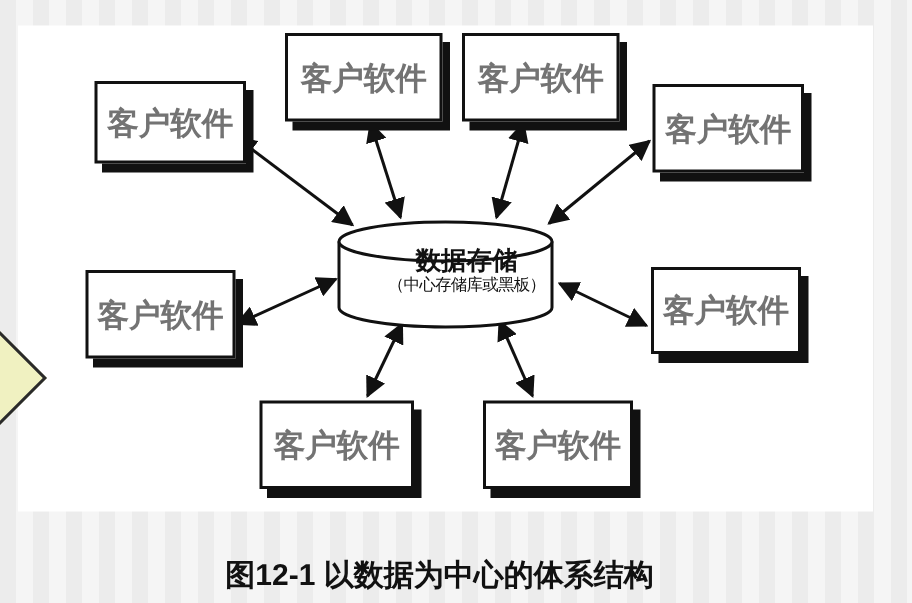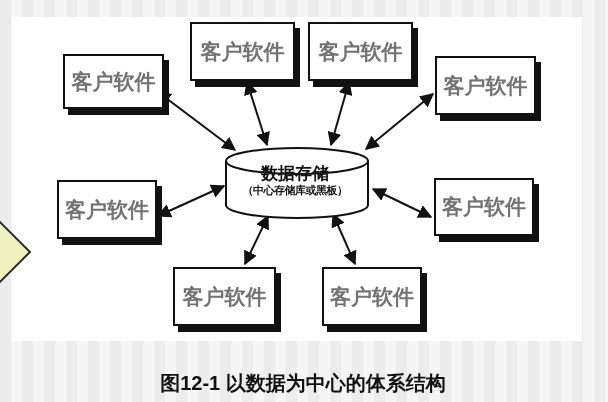--- a/index.html
+++ b/index.html
@@ -13,27 +13,27 @@
     background:#ffffff;
   }
   .overlay{position:absolute;left:0;top:0;width:608px;height:402px;}
   .client-box{
     position:absolute;background:#ffffff;border:2px solid #111111;
     box-shadow:5px 6px 0 #111111;
     display:flex;align-items:center;justify-content:center;
     font-size:21px;font-weight:700;color:#737373;white-space:nowrap;
   }
   .cyl-label{
-    position:absolute;left:211px;top:164px;width:168px;
+    position:absolute;left:227px;top:164px;width:168px;
     text-align:center;color:#111111;line-height:1.15;
   }
   .cyl-label .t1{display:block;font-size:17px;font-weight:700;}
-  .cyl-label .t2{display:block;font-size:11px;font-weight:700;letter-spacing:-0.5px;}
+  .cyl-label .t2{display:block;font-size:11px;font-weight:400;letter-spacing:-0.5px;}
   .caption{
-    position:absolute;left:18px;top:370px;width:570px;
+    position:absolute;left:8px;top:370px;width:570px;
     text-align:center;font-size:20px;font-weight:600;color:#111111;
   }
   .diamond{
     position:absolute;left:-29px;top:227px;width:46px;height:46px;
     background:#f0f1c1;border:2px solid #2a2a2a;transform:rotate(45deg);
   }
   
   .b1{left:63px;top:54px;width:97px;height:51px;}
   .b2{left:190px;top:22px;width:101px;height:55px;}
   .b3{left:308px;top:22px;width:101px;height:55px;}

